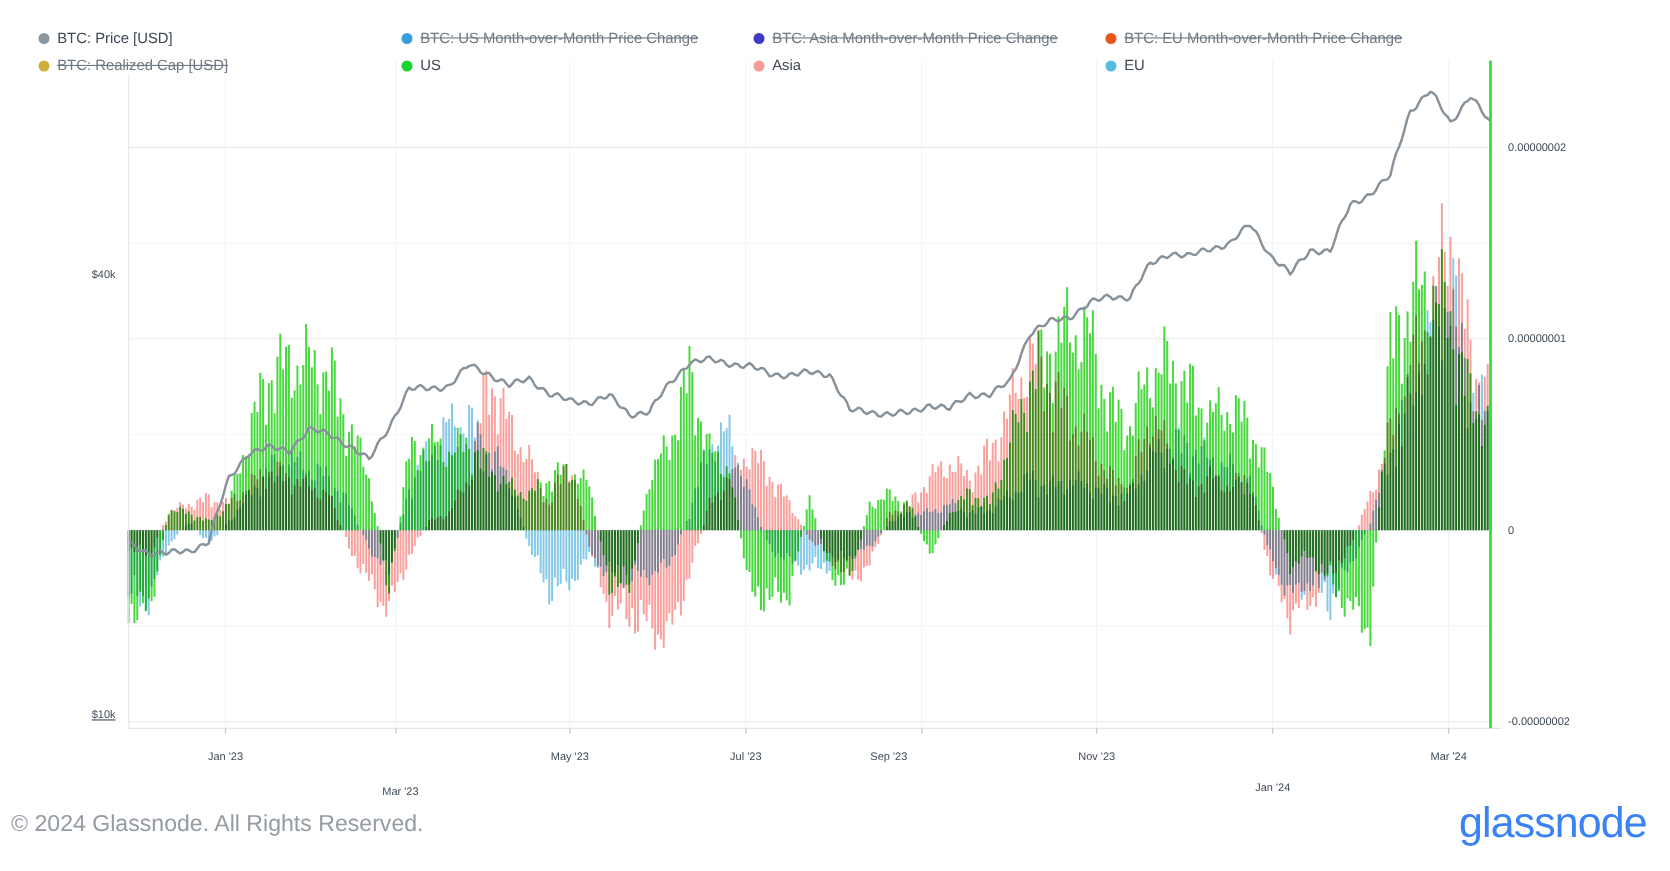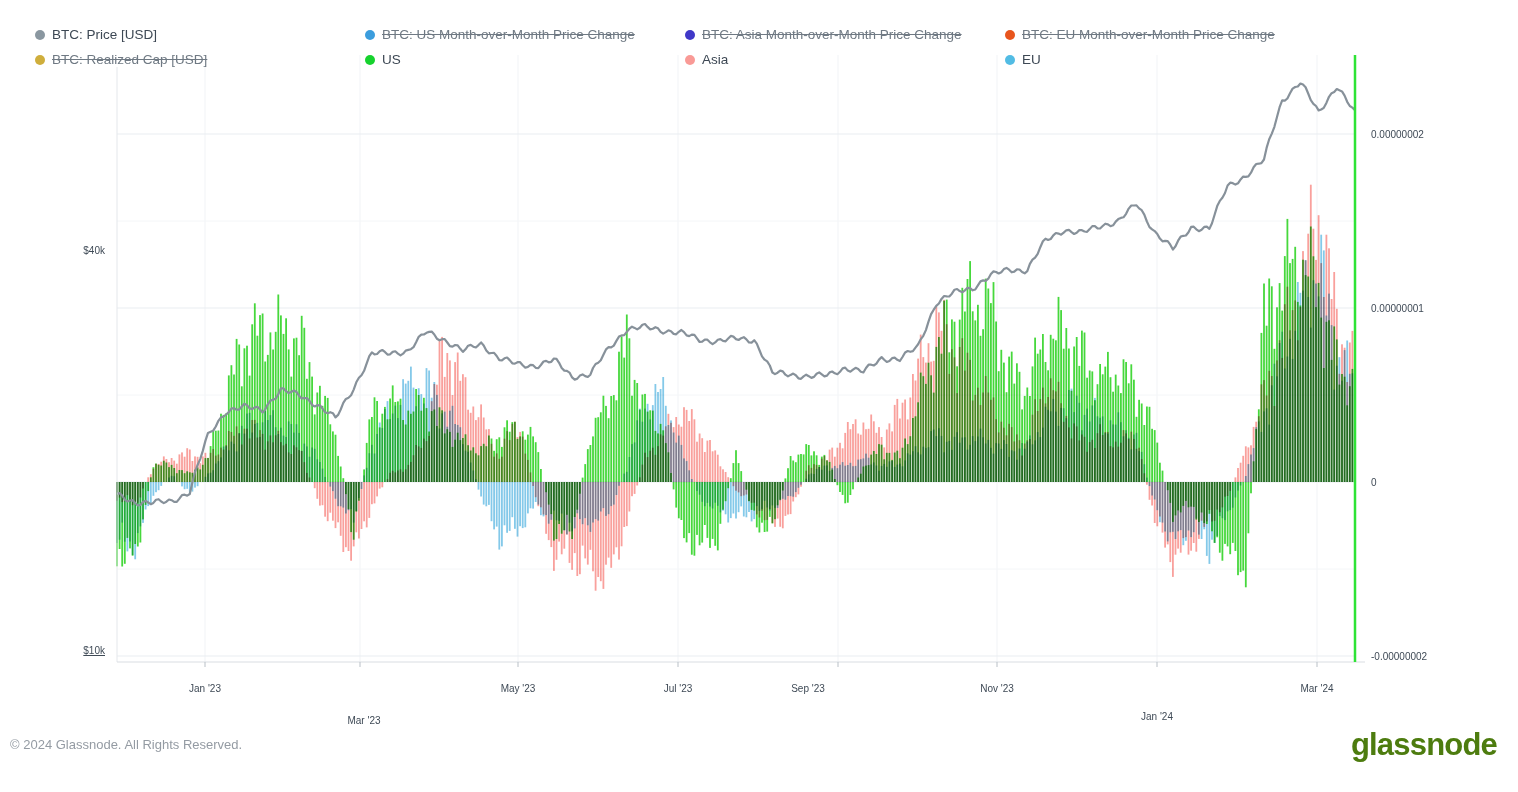--- a/index.html
+++ b/index.html
@@ -8,22 +8,22 @@
   #chart-svg{position:absolute;left:0;top:0;}
   .legend{position:absolute;left:35px;top:27px;display:grid;
           grid-template-columns:330px 320px 320px 430px;row-gap:10px;z-index:5;}
   .legend-item{display:flex;align-items:center;gap:7px;font-size:13.5px;color:#3d4854;
                background:#fff;padding-right:6px;width:max-content;cursor:pointer;line-height:15px;}
   .legend-item .dot{width:10px;height:10px;border-radius:50%;flex:0 0 auto;background:#888;}
   .legend-item.struck .lab{text-decoration:line-through;color:#6f7983;}
   .axis-label{position:absolute;font-size:10px;color:#3f4a56;white-space:nowrap;line-height:17px;z-index:4;}
   .yleft{width:60px;text-align:right;}
   .xlab{transform:translateX(-50%);}
-  .footer-text{position:absolute;left:10px;top:737px;font-size:13px;color:#949ba3;}
-  .logo{position:absolute;right:21px;top:727px;font-size:31px;font-weight:bold;color:#4d7c0f;
+  .footer-text{position:absolute;left:10px;top:737px;font-size:21px;color:#949ba3;}
+  .logo{position:absolute;right:21px;top:727px;font-size:39px;font-weight:normal;color:#3b82f6;
         letter-spacing:-0.8px;}
 </style>
 </head>
 <body>
 
 <div class="stage">
 
   <svg id="chart-svg" width="1518" height="792">
       <g>
         <line x1="205" x2="205" y1="55" y2="662" stroke="#f1f3f6" stroke-width="1"></line>

